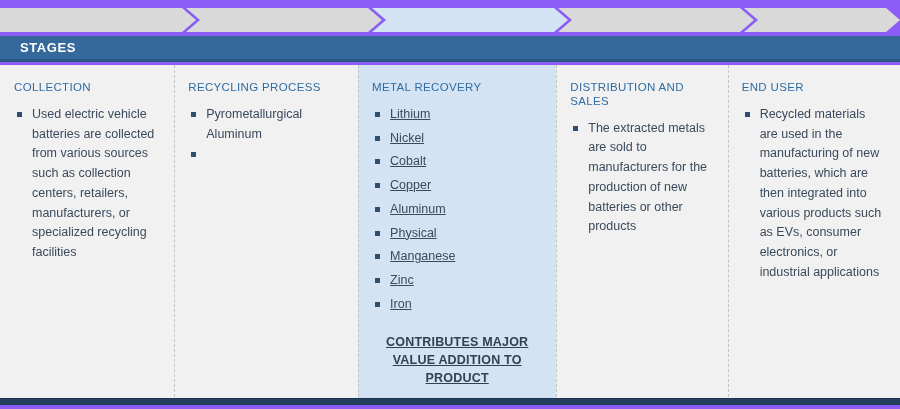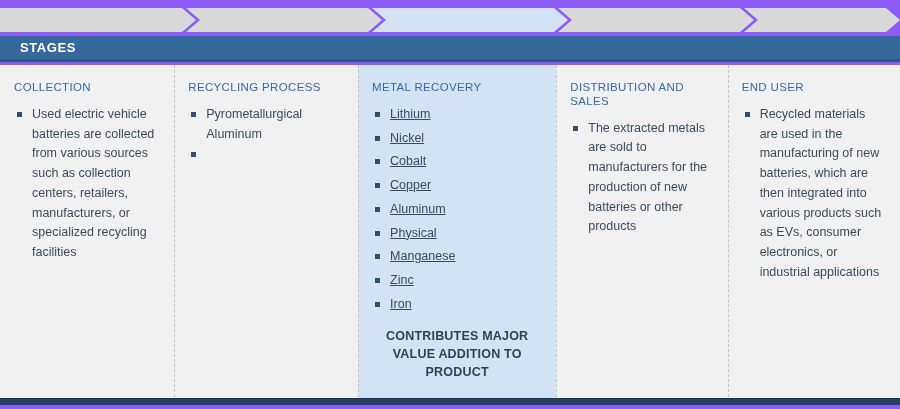--- a/index.html
+++ b/index.html
@@ -127,27 +127,28 @@
     left: 2px;
     top: 7px;
     width: 5px;
     height: 5px;
     background: #2f4f6f;
     display: block;
   }
   .col.c3 ul.points li { margin-bottom: 4px; text-decoration: underline; }
 
   .callout {
-    margin-top: 12px;
+    margin-top: 18px;
     text-align: center;
     color: #2f4254;
     font-size: 12.5px;
     font-weight: bold;
     line-height: 1.45;
     letter-spacing: 0.2px;
+    text-decoration: underline;
   }
 
   
   .bottom-rule {
     position: absolute;
     left: 0;
     top: 398px;
     width: 900px;
     height: 7px;
     background: #24405e;

